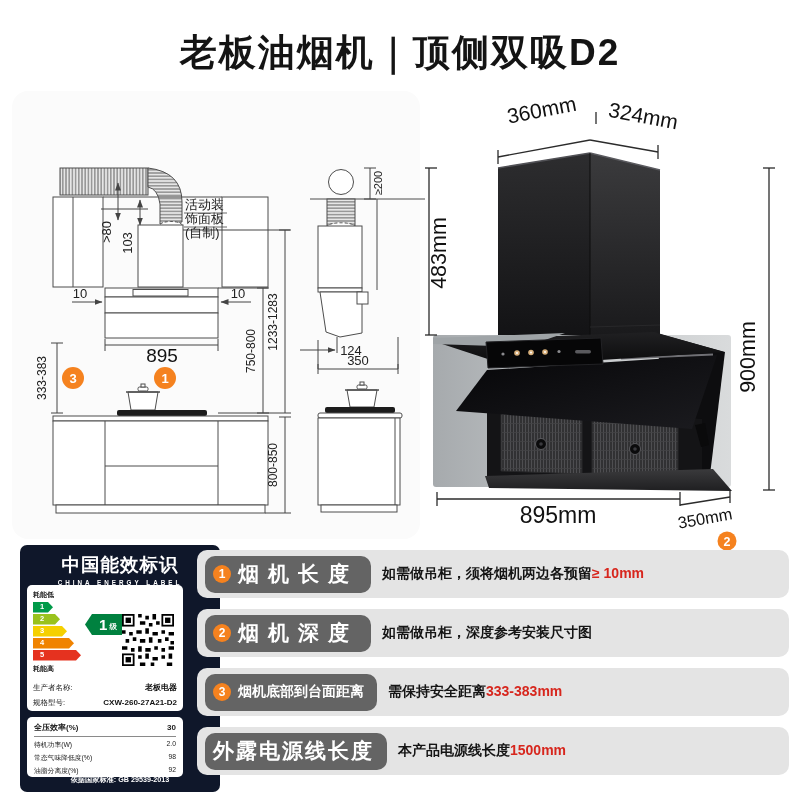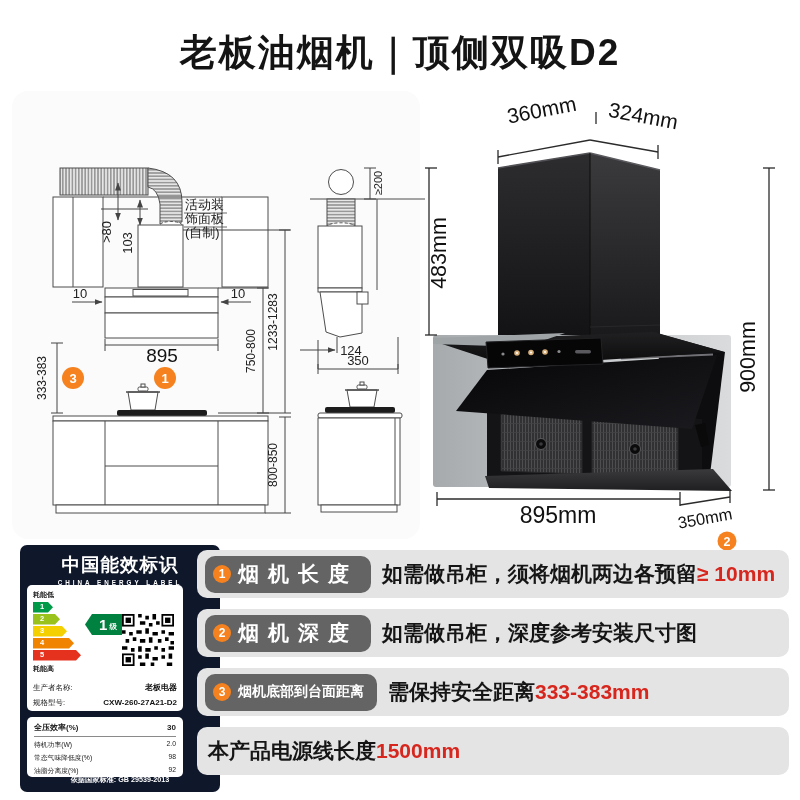--- a/index.html
+++ b/index.html
@@ -16,21 +16,21 @@
 
   
   .spec-row{position:absolute;left:197px;width:592px;height:48px;background:#e4e4e4;
     border-radius:10px;display:flex;align-items:center;}
   .spec-pill{height:37px;margin-left:8px;background:#646464;border-radius:10px;
     display:flex;align-items:center;padding:0 13px 0 8px;flex:0 0 auto;}
   .spec-badge{width:18px;height:18px;border-radius:50%;background:#f5821f;color:#fff;
     font-size:12px;font-weight:800;display:flex;align-items:center;justify-content:center;
     margin-right:7px;flex:0 0 auto;}
   .spec-name{color:#fff;font-size:21px;font-weight:800;white-space:nowrap;}
-  .spec-body{margin-left:11px;font-size:21px;font-weight:800;color:#151515;white-space:nowrap;}
+  .spec-body{margin-left:11px;font-size:14px;font-weight:800;color:#151515;white-space:nowrap;}
   .spec-red{color:#d7261d;}
 
   
   .energy{position:absolute;left:20px;top:545px;width:200px;height:247px;background:#0f172a;
     border-radius:7px;color:#fff;}
   .energy-title{margin-top:7px;text-align:center;font-size:18.5px;font-weight:900;letter-spacing:1px;}
   .energy-sub{text-align:center;font-size:6.3px;font-weight:700;letter-spacing:3px;margin-top:2px;}
   .energy-panel1{position:absolute;left:7px;top:40px;width:144px;height:116px;background:#fff;
     border-radius:5px;color:#222;padding:5px 6px;}
   .tiny-label{font-size:7px;font-weight:700;color:#222;}
@@ -438,18 +438,22 @@
           <span class="spec-num">3</span>
         </span>
       <span class="spec-name" style="letter-spacing: 0px; font-size: 14px;">烟机底部到台面距离</span>
     </div>
     <div class="spec-body">
       <span>需保持安全距离</span><span class="spec-red">333-383mm</span>
     </div>
   </div>
 
   <div class="spec-row" style="top:727px">
+    <div class="spec-pill">
+
+      <span class="spec-name" style="letter-spacing: 2px;">外露电源线长度</span>
+    </div>
     <div class="spec-body">
       <span>本产品电源线长度</span><span class="spec-red">1500mm</span>
     </div>
   </div>
 
 </div>
 
 </body></html>

